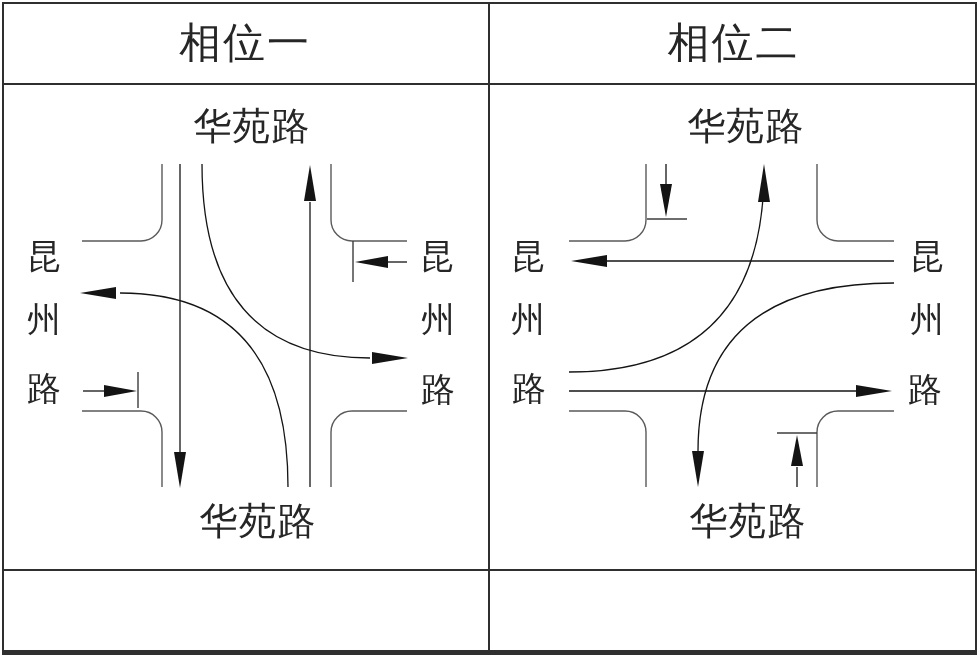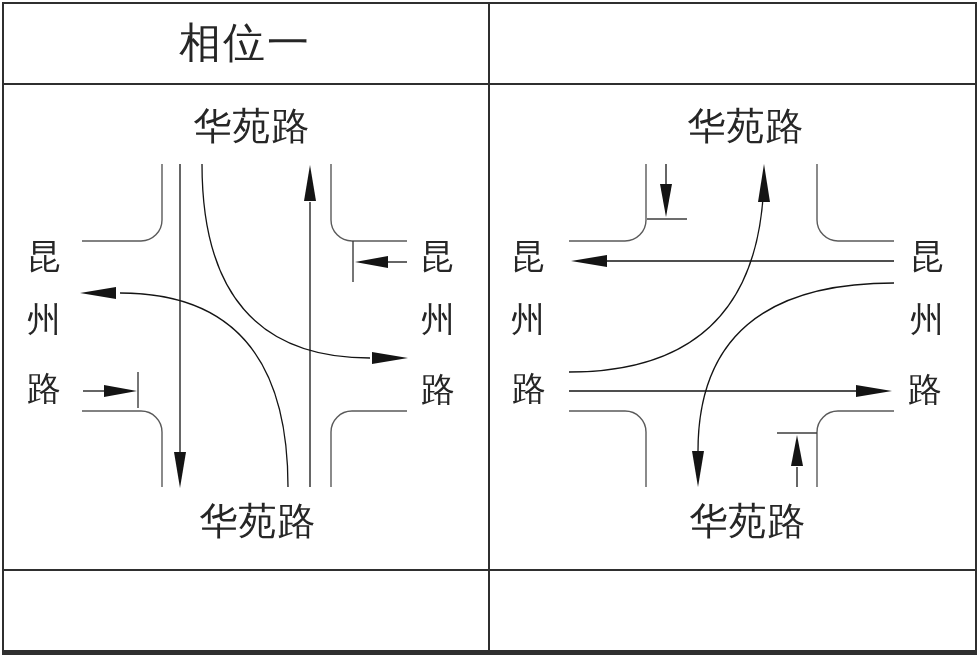--- a/index.html
+++ b/index.html
@@ -58,20 +58,21 @@
 <body>
 
 <div class="sheet">
 
   <div class="hline title-sep"></div>
   <div class="hline footer-sep"></div>
   <div class="vline"></div>
   <div class="frame"></div>
 
   <div class="title-cell left">相位一</div>
+  <div class="title-cell right">相位二</div>
 
   <svg class="diagram left" width="489" height="486" viewBox="0 0 489 486">
     <g>
       <path class="road" d="M 82 157 H 141 A 21 21 0 0 0 162 136 V 80"></path>
       <path class="road" d="M 407 157 H 352 A 21 21 0 0 1 331 136 V 80"></path>
       <path class="road" d="M 82 327 H 141 A 21 21 0 0 1 162 348 V 403"></path>
       <path class="road" d="M 407 327 H 352 A 21 21 0 0 0 331 348 V 403"></path>
     </g>
     <g>
       <line class="mv" x1="180" y1="80" x2="180" y2="370"></line>

